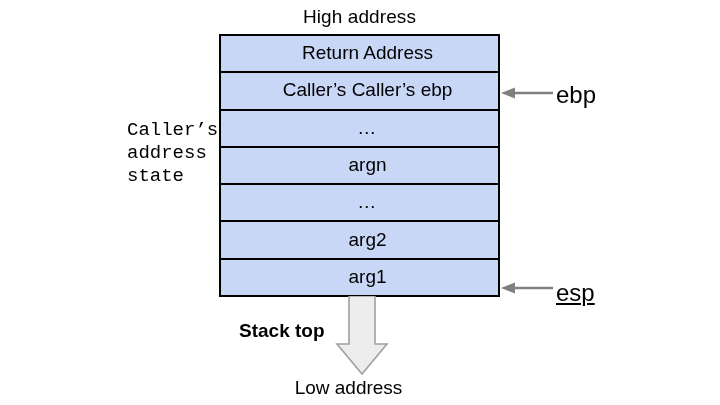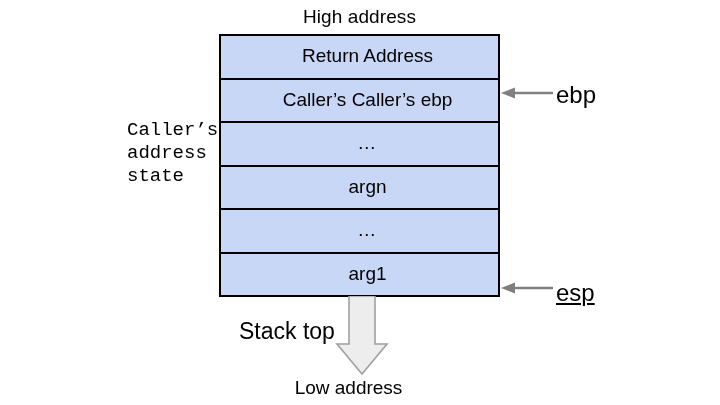--- a/index.html
+++ b/index.html
@@ -129,23 +129,24 @@
     width: 54px;
     height: 80px;
   }
   .block-arrow svg { display: block; }
 
   
   .caption-stacktop {
     position: absolute;
     left: 239px;
     top: 320px;
-    font-size: 23px;
+    font-size: 19px;
     line-height: 22px;
     white-space: nowrap;
+    font-weight: bold;
   }
 
   
   .caption-bottom {
     position: absolute;
     left: 208px;
     top: 377px;
     width: 281px;
     text-align: center;
     font-size: 19px;
@@ -174,20 +175,23 @@
       <span class="cell-label">Caller’s Caller’s ebp</span>
     </div>
     <div class="stack-cell black">
       <span class="cell-label ellipsis-label">…</span>
     </div>
     <div class="stack-cell red">
       <span class="cell-label">argn</span>
     </div>
     <div class="stack-cell red">
       <span class="cell-label ellipsis-label">…</span>
+    </div>
+    <div class="stack-cell red">
+      <span class="cell-label">arg2</span>
     </div>
     <div class="stack-cell red">
       <span class="cell-label">arg1</span>
     </div>
   </div>
 
   <div class="pointer-arrow" id="ebp-arrow">
     <svg width="56" height="14" viewBox="0 0 56 14" xmlns="http://www.w3.org/2000/svg">
       <line x1="54" y1="7" x2="14" y2="7" stroke="#808080" stroke-width="2.4"></line>
       <polygon points="2,7 16,1.5 16,12.5" fill="#808080"></polygon>

